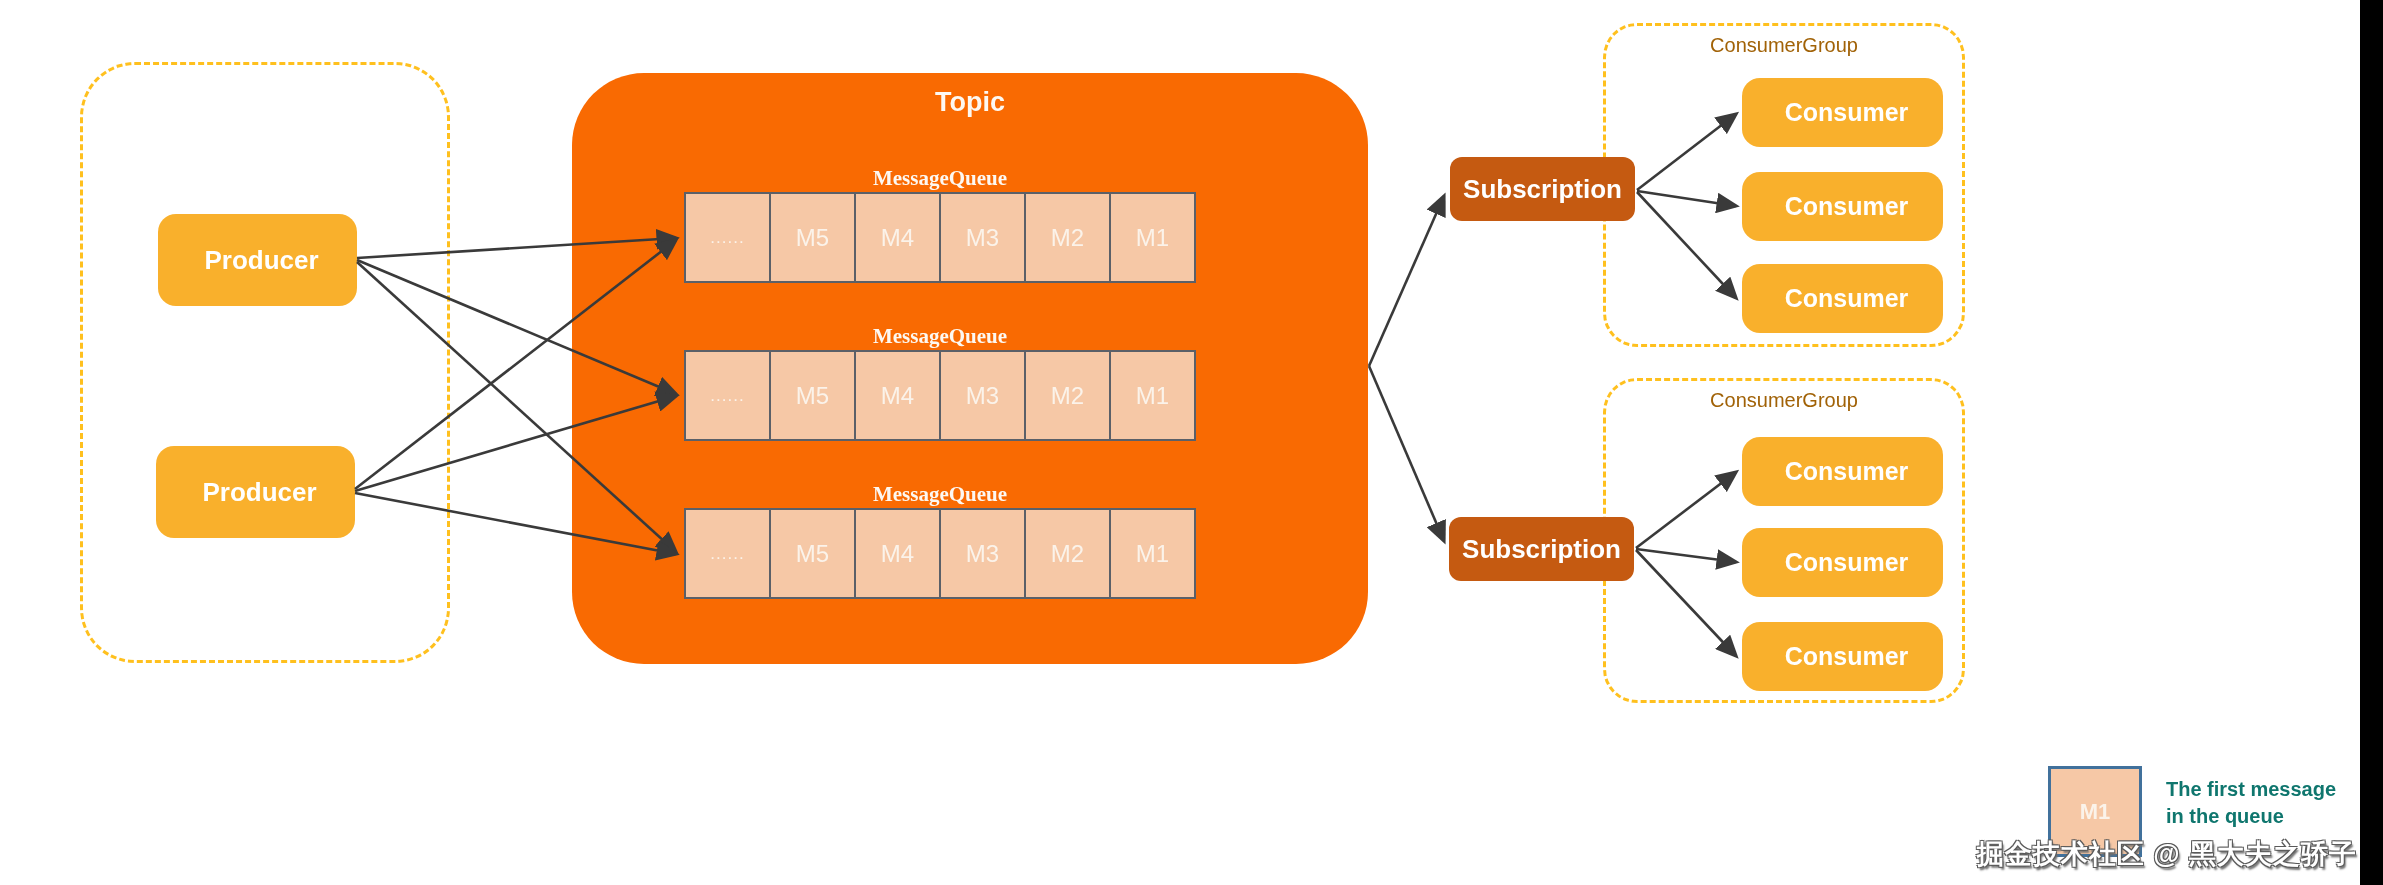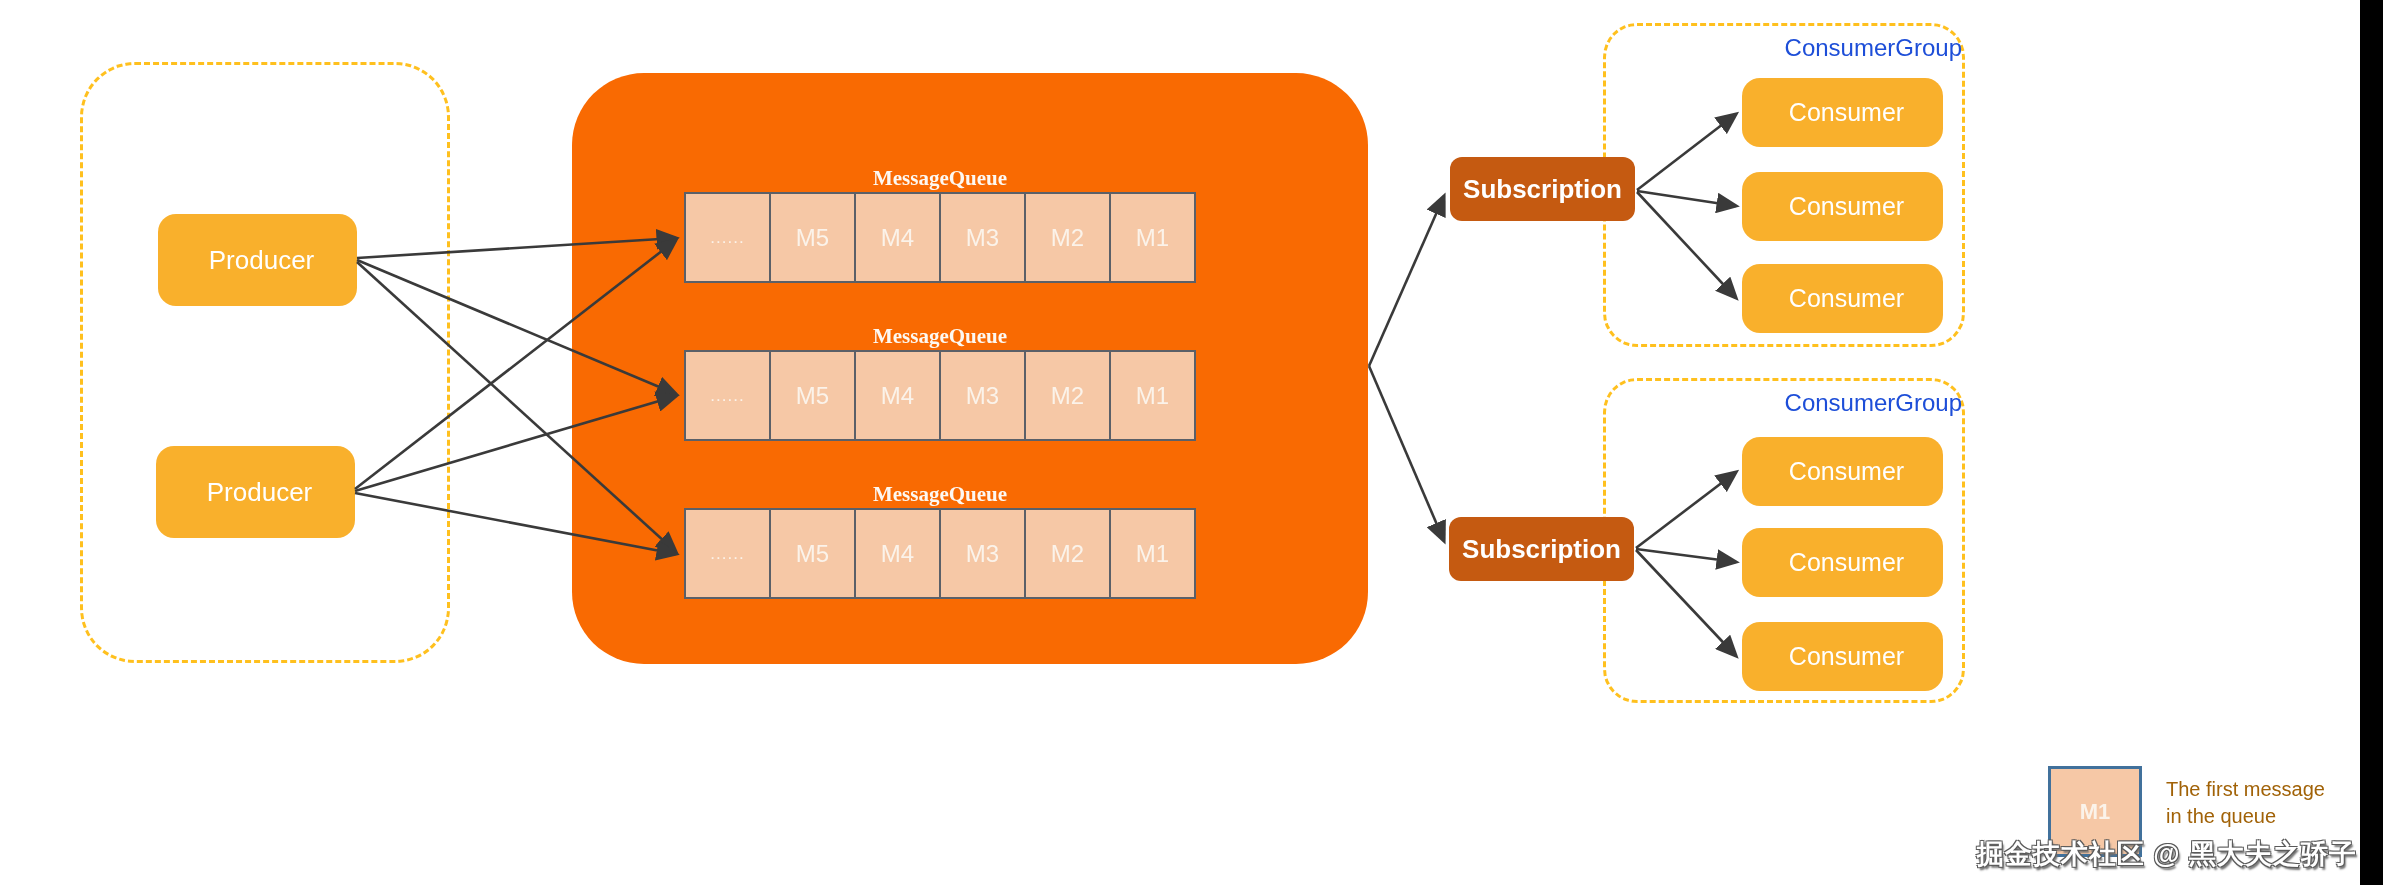--- a/index.html
+++ b/index.html
@@ -19,31 +19,31 @@
     position: absolute;
     border: 3px dashed #FFC01E;
     background: transparent;
   }
   .producer-group { left: 80px; top: 62px; width: 370px; height: 601px; border-radius: 55px; }
   .consumer-group { left: 1603px; width: 362px; height: 325px; border-radius: 34px; }
   .consumer-group-1 { top: 23px; height: 324px; }
   .consumer-group-2 { top: 378px; }
   .consumer-group-title {
     position: absolute; top: 8px; left: 0; width: 100%;
-    text-align: right; font-size: 24px; color: #1d4ed8; font-weight: 500;
+    text-align: center; font-size: 20px; color: #a16207; font-weight: 500;
   }
 
   
   .node-yellow {
     position: absolute;
     background: #F9B02C;
     border-radius: 18px;
     color: #ffffff;
     display: flex; align-items: center; justify-content: center;
-    font-size: 26px; font-weight: 400; padding-left: 8px;
+    font-size: 26px; font-weight: 700; padding-left: 8px;
   }
   .producer-1 { left: 158px; top: 214px; width: 199px; height: 92px; }
   .producer-2 { left: 156px; top: 446px; width: 199px; height: 92px; }
   .consumer { left: 1742px; width: 201px; height: 69px; font-size: 25px; }
   .cg1-consumer-0 { top: 78px;  }
   .cg1-consumer-1 { top: 172px; }
   .cg1-consumer-2 { top: 264px; }
   .cg2-consumer-0 { top: 437px; }
   .cg2-consumer-1 { top: 528px; }
   .cg2-consumer-2 { top: 622px; }
@@ -104,21 +104,21 @@
 
   
   .legend-cell {
     position: absolute; left: 2048px; top: 766px; width: 94px; height: 91px;
     background: #F6C8A6; border: 3px solid #41719C;
     display: flex; align-items: center; justify-content: center;
     color: #FBF3EA; font-size: 22px; font-weight: 600;
   }
   .legend-text {
     position: absolute; left: 2166px; top: 776px; width: 200px;
-    color: #a16207; font-size: 20px; font-weight: 400; line-height: 27px;
+    color: #0f766e; font-size: 20px; font-weight: 700; line-height: 27px;
   }
 
   
   .watermark {
     position: absolute; right: 26px; bottom: 13px;
     font-size: 27px; font-weight: 600; letter-spacing: 1px;
     color: #ffffff;
     text-shadow: -1px -1px 0 #5a5a5a, 1px -1px 0 #5a5a5a,
                  -1px 1px 0 #5a5a5a, 1px 1px 0 #5a5a5a,
                  2px 3px 2px #6f6f6f;
@@ -141,20 +141,21 @@
   <div class="dashed-group producer-group">
   </div>
   <div class="node-yellow producer-1">
     <span>Producer</span>
   </div>
   <div class="node-yellow producer-2">
     <span>Producer</span>
   </div>
 
   <div class="topic">
+    <div class="topic-title">Topic</div>
 
     <div class="mq-label mq-label-0">MessageQueue</div>
     <div class="mq-row mq-row-0">
       <div class="mq-cell mq-cell-dots">......</div>
       <div class="mq-cell">M5</div>
       <div class="mq-cell">M4</div>
       <div class="mq-cell">M3</div>
       <div class="mq-cell">M2</div>
       <div class="mq-cell">M1</div>
     </div>

